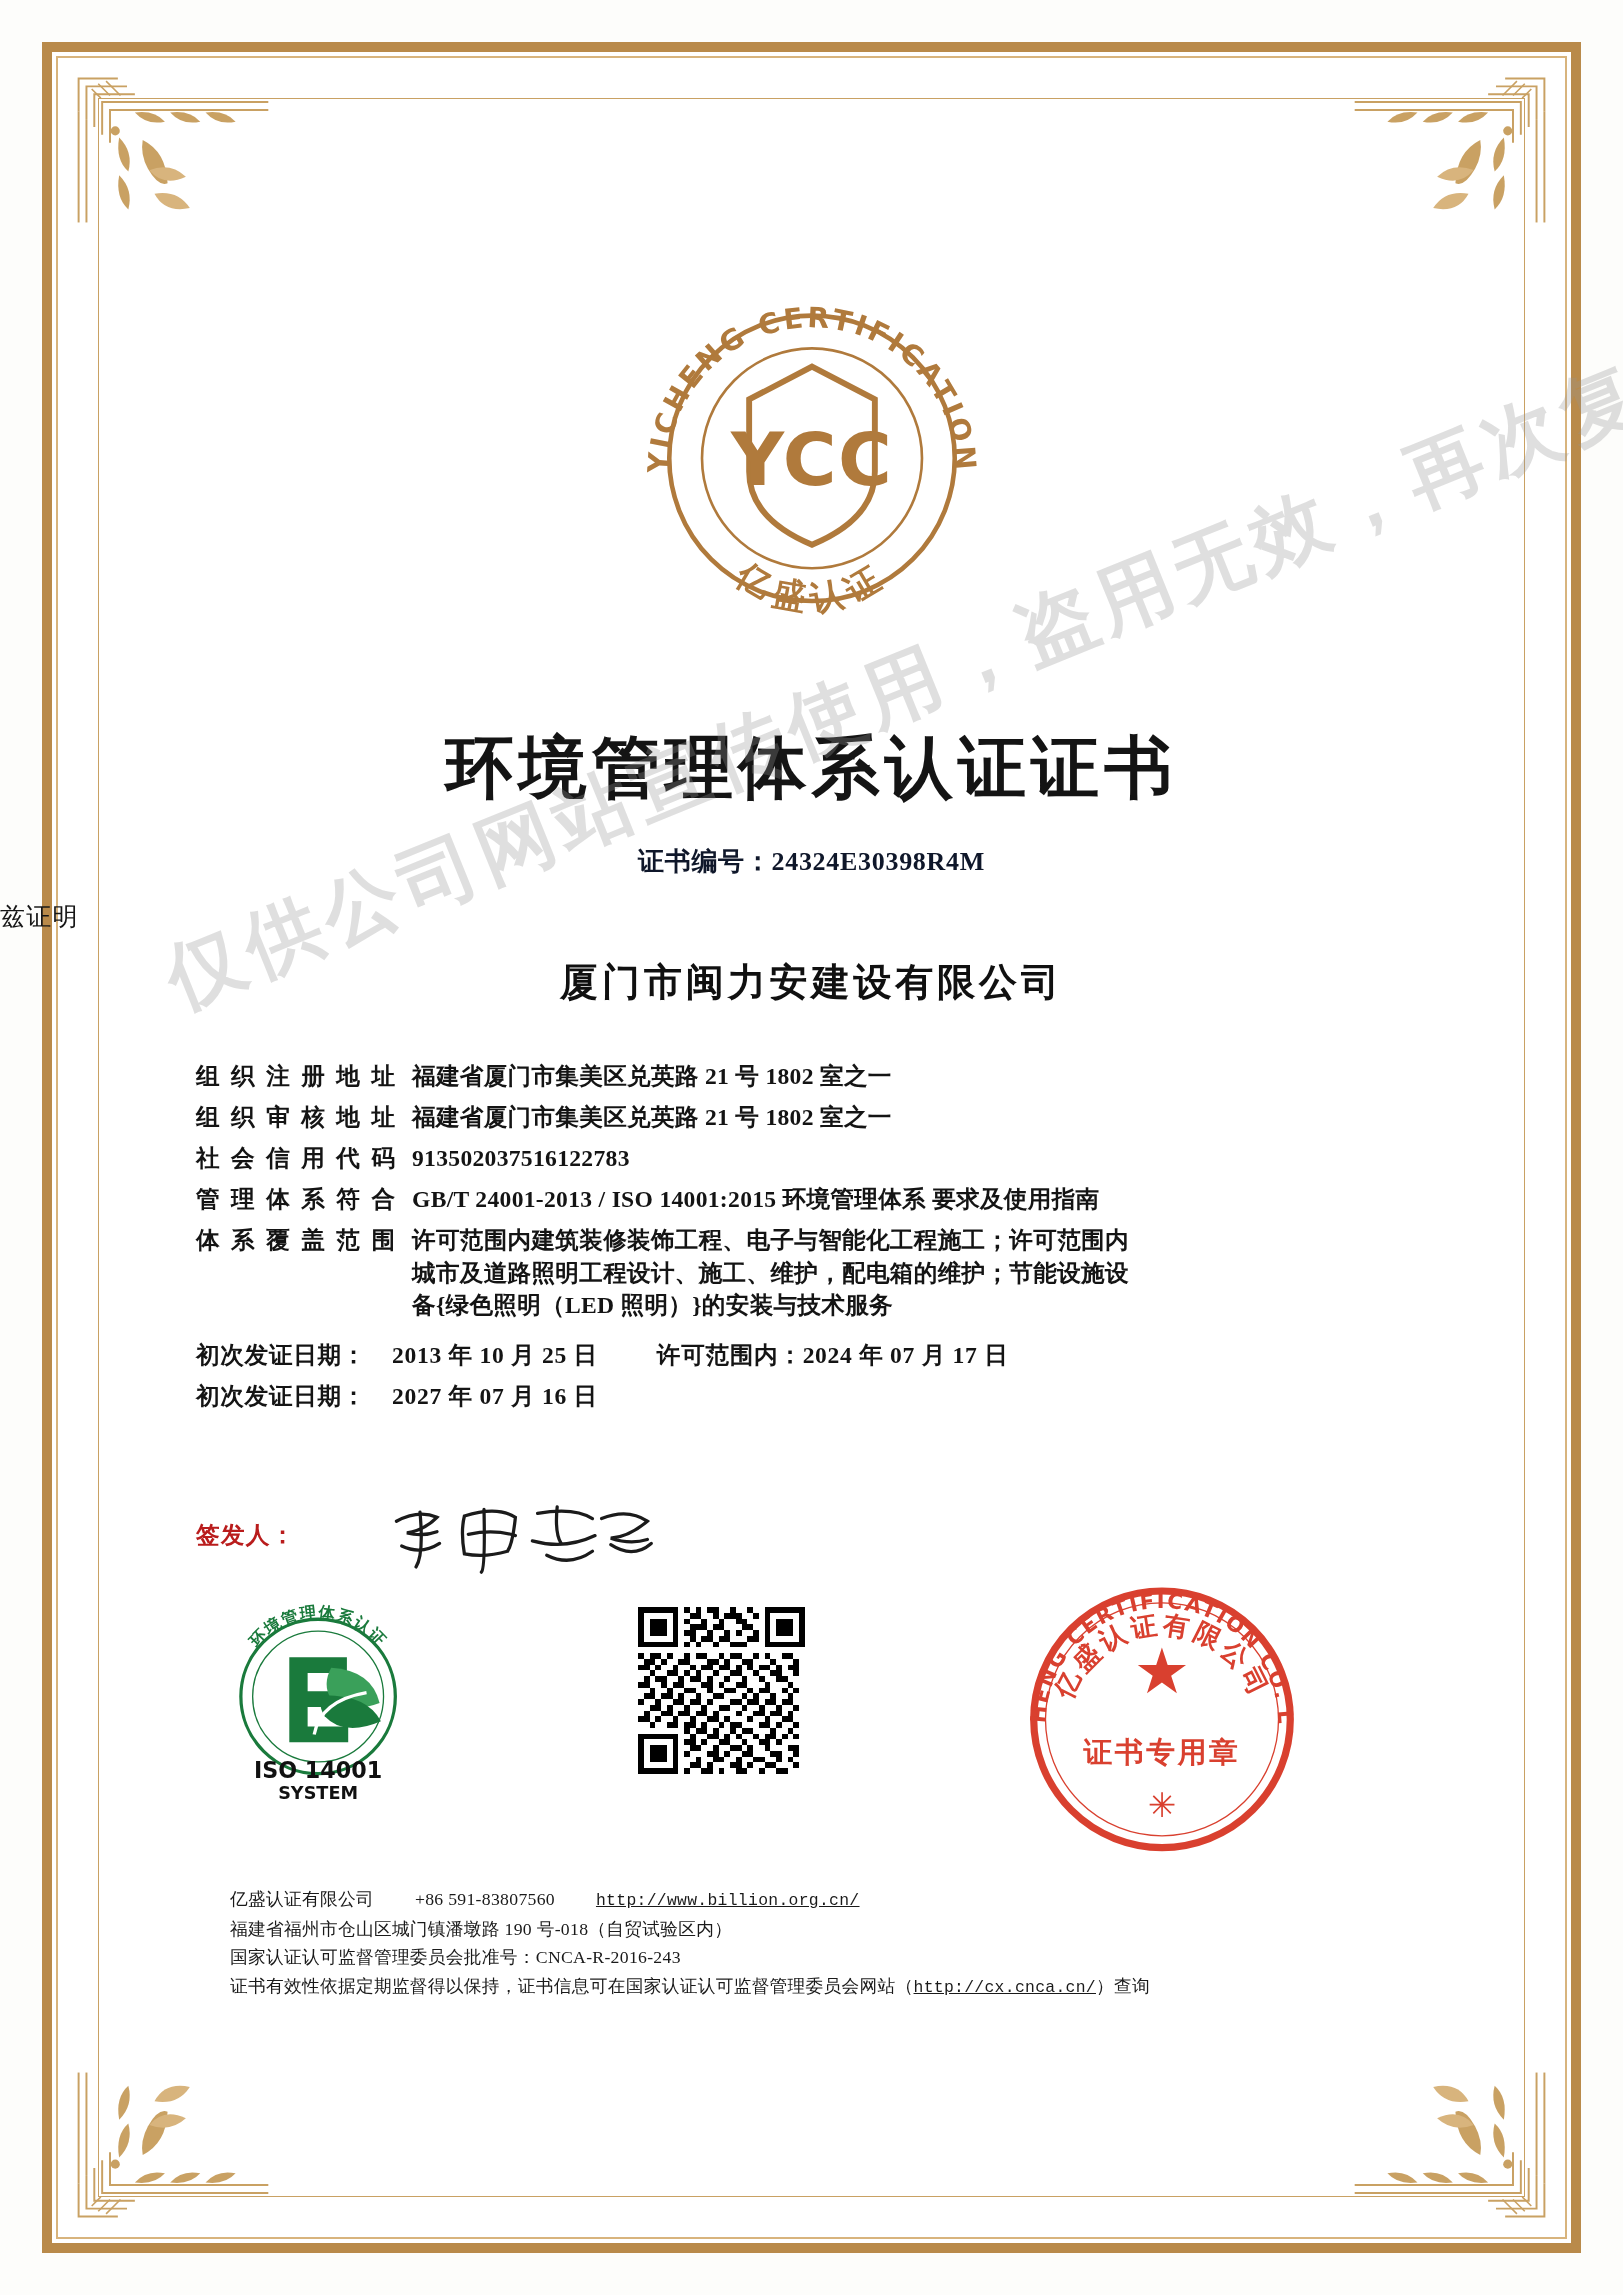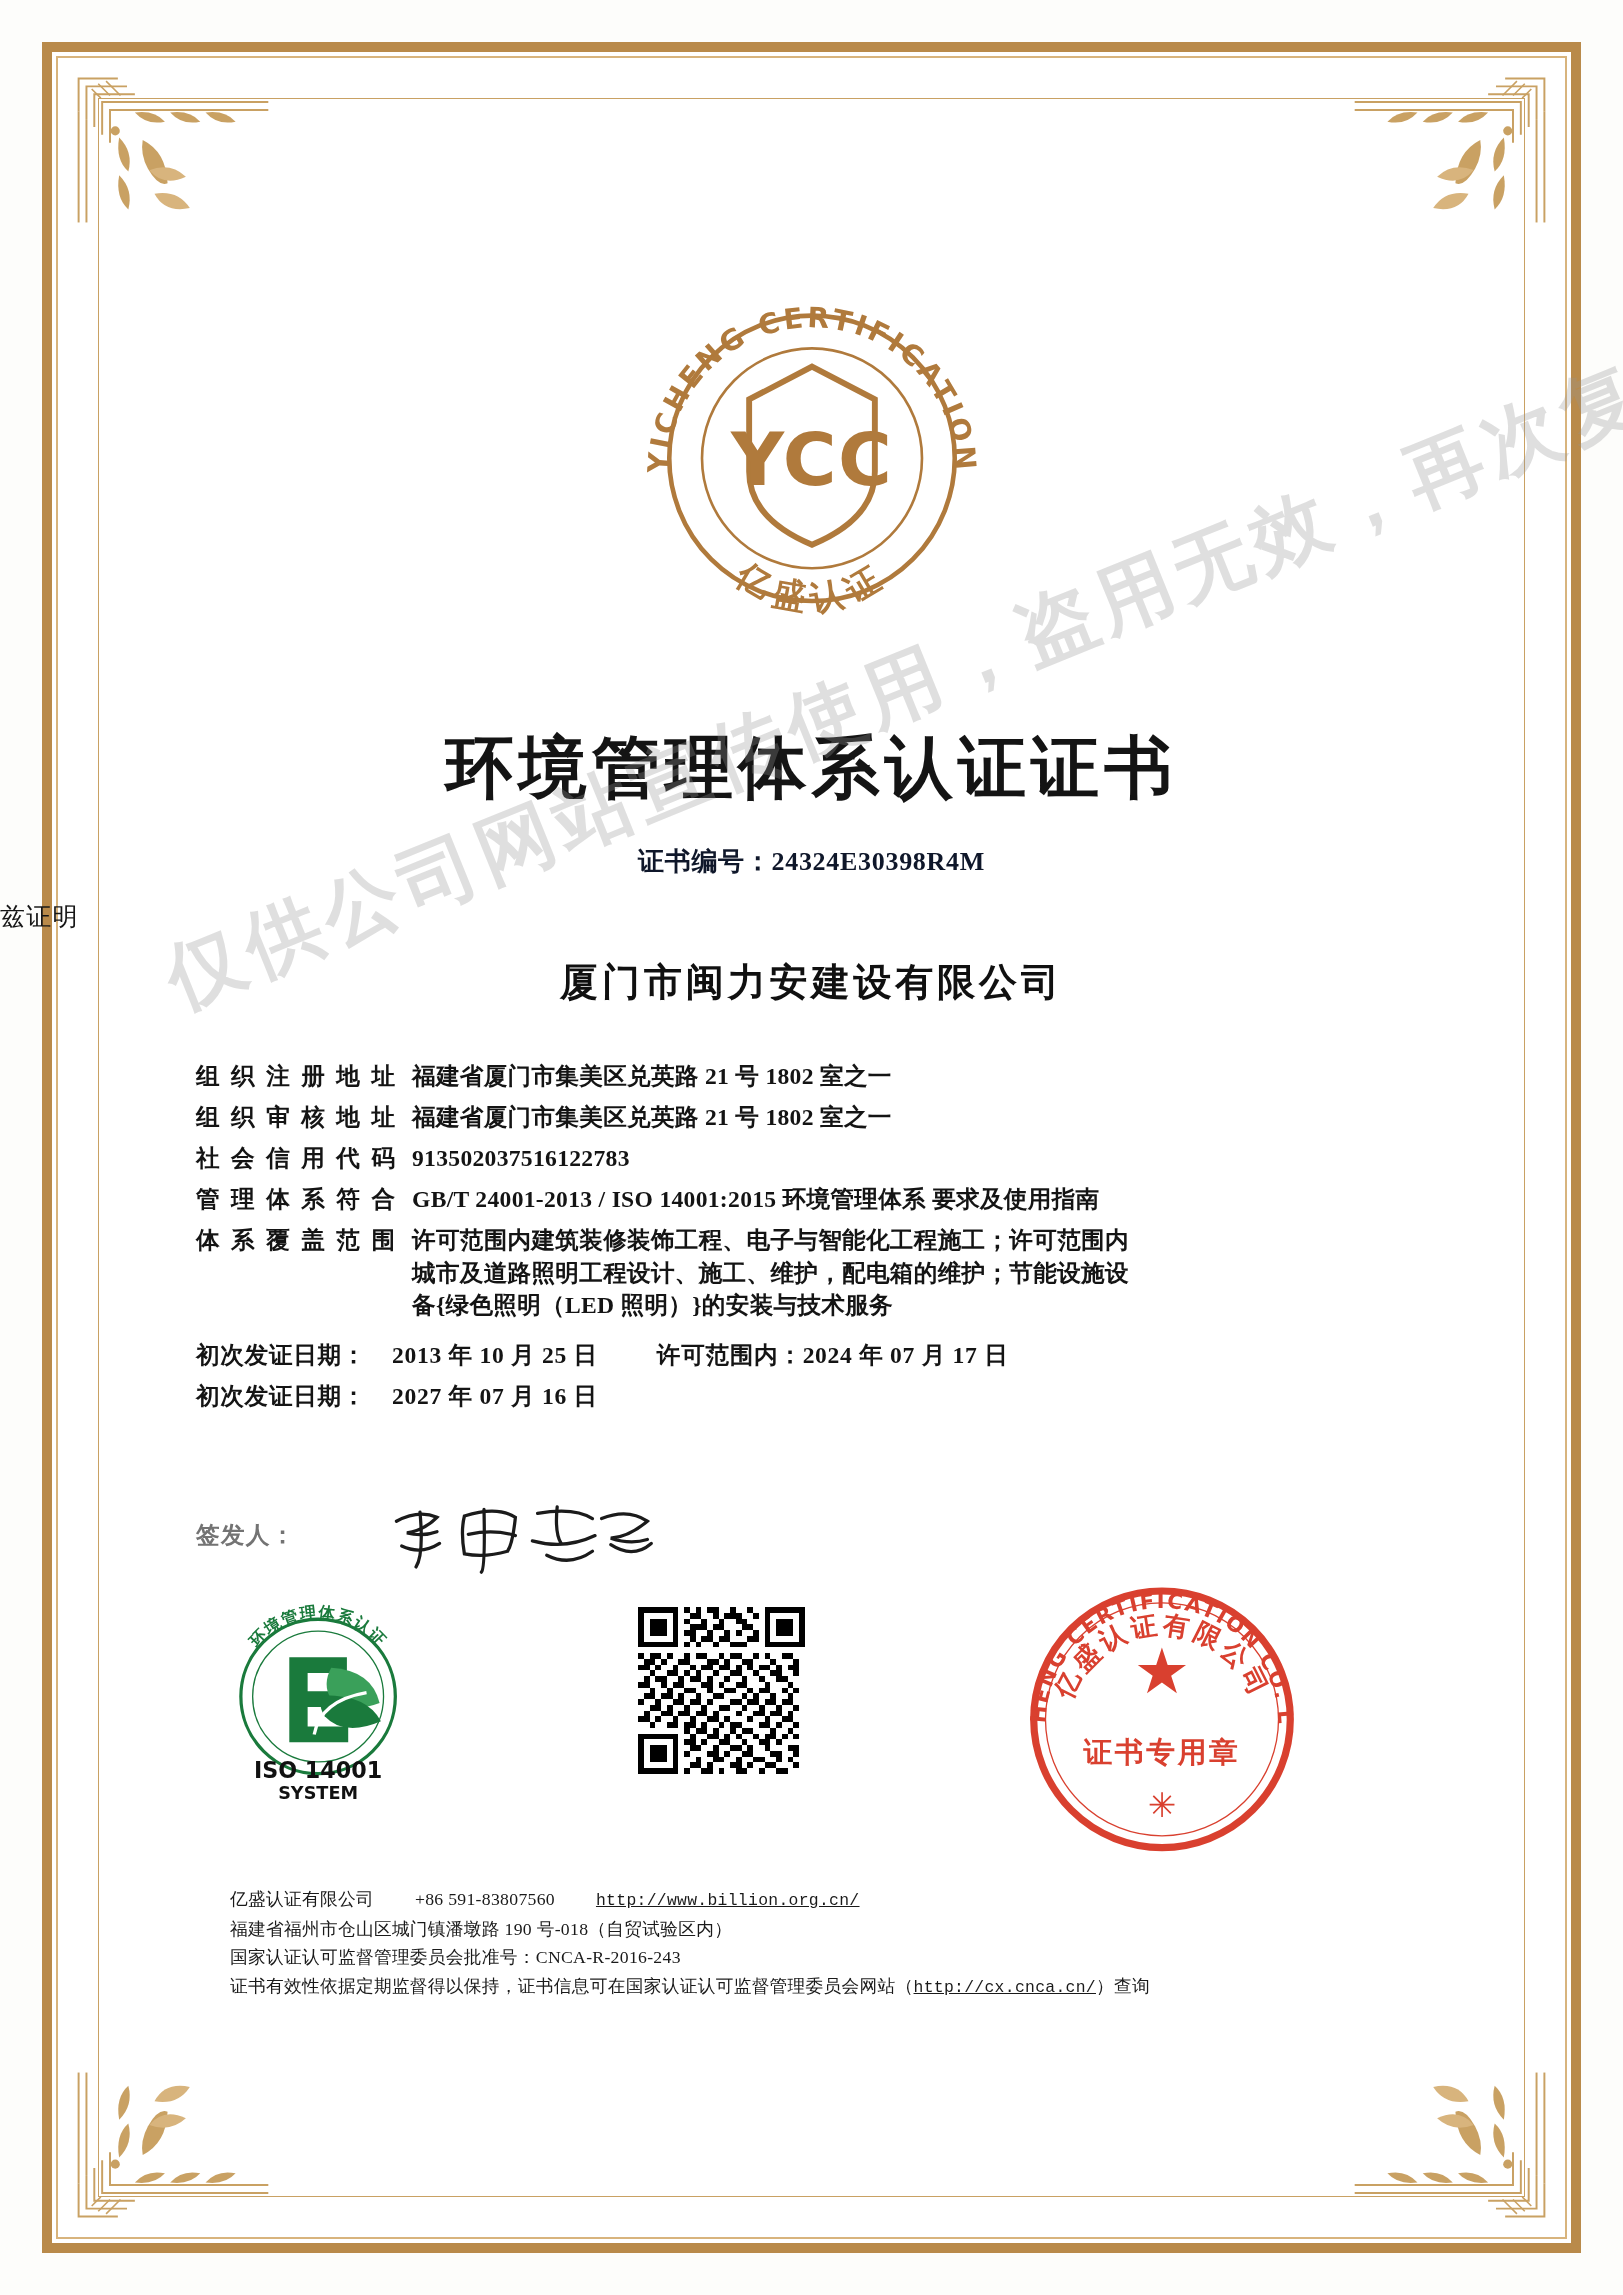--- a/index.html
+++ b/index.html
@@ -170,21 +170,21 @@
     letter-spacing: 0.7px;
   }
 
   
   .signer-row {
     position: absolute;
     left: 196px;
     top: 1519px;
     font-size: 23.6px;
     font-weight: bold;
-    color: #737373;
+    color: #b91c1c;
     letter-spacing: 1.3px;
   }
   .signature {
     position: absolute;
     left: 386px;
     top: 1499px;
     width: 281px;
     height: 79px;
   }
 

